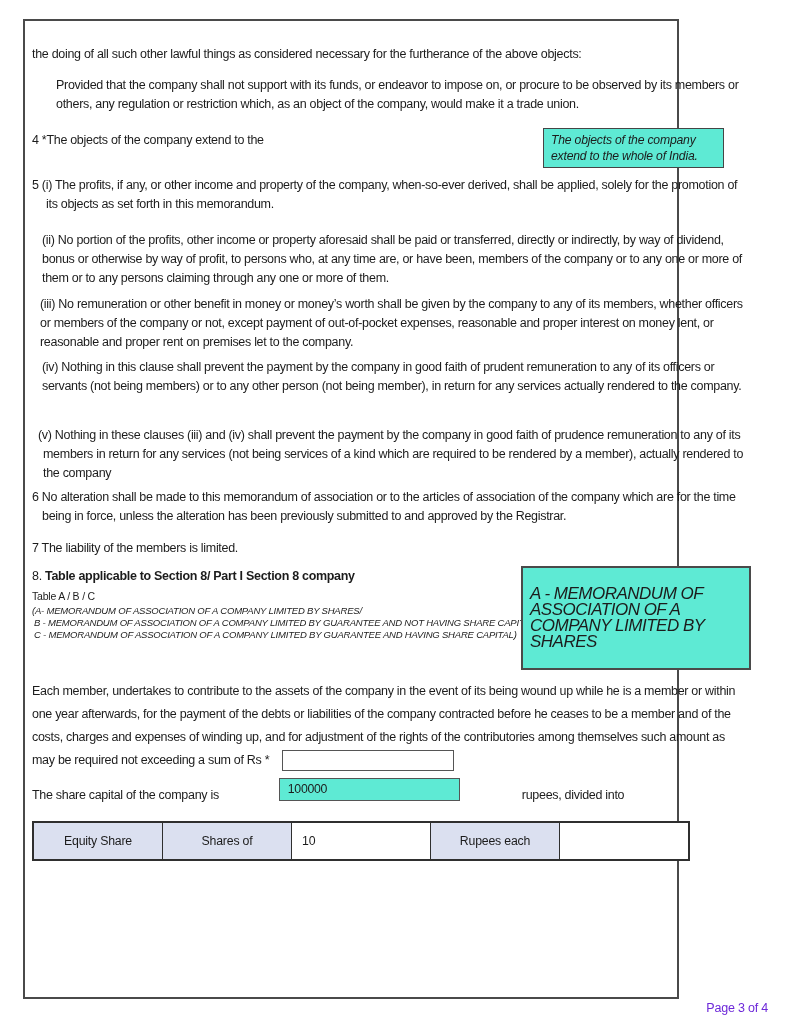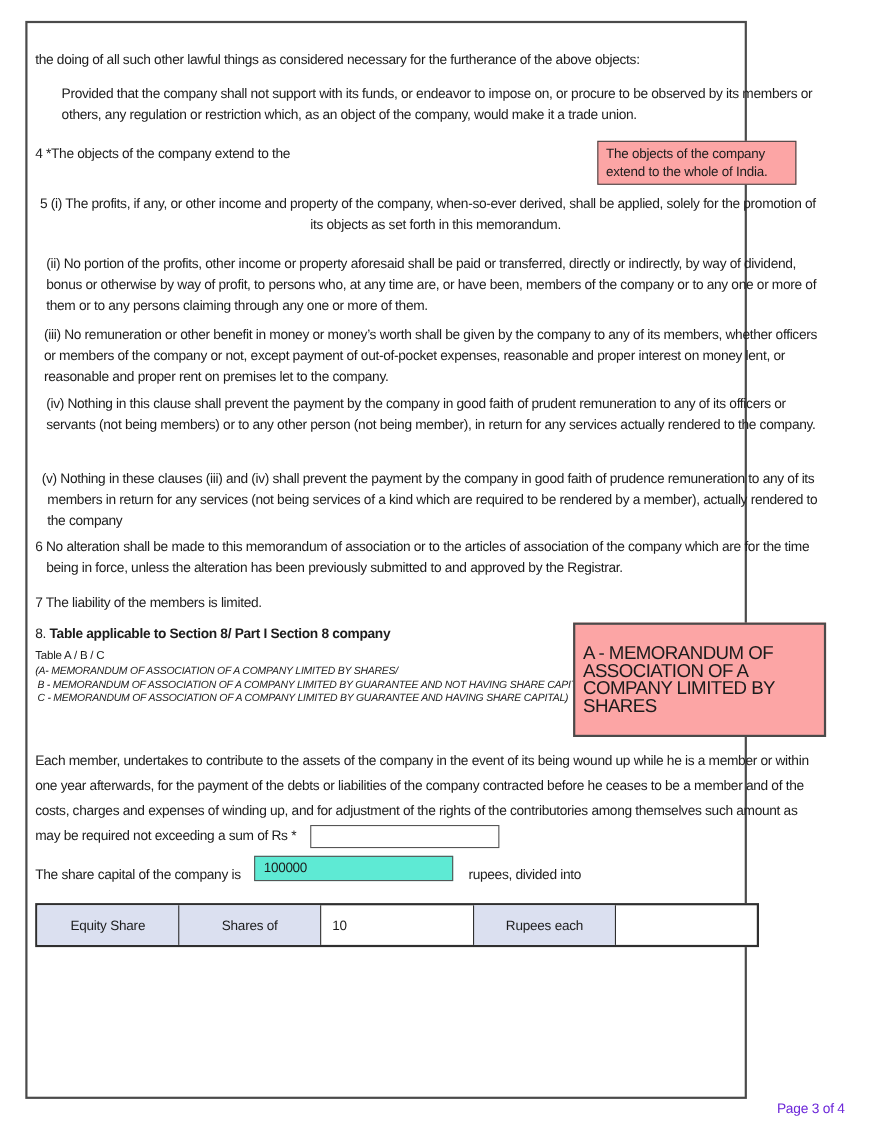--- a/index.html
+++ b/index.html
@@ -5,39 +5,39 @@
   * { margin:0; padding:0; box-sizing:border-box; }
   html,body { width:791px; height:1024px; background:#ffffff; overflow:hidden; position:relative;
     font-family:"Liberation Sans", sans-serif; color:#1c1c1c; }
   .page {
     position:absolute; left:23px; top:19px; width:656px; height:980px;
     border:2px solid var(--border, #4a4a4a); background:#fff;
   }
   .blk {
     position:absolute; font-size:12.5px; line-height:19px; letter-spacing:-0.3px; width:714px;
   }
-  .hang14 { padding-left:14px; text-indent:-14px;text-align:center; }
+  .hang14 { padding-left:14px; text-indent:-14px; }
   .hang10 { padding-left:10px; text-indent:-10px; }
   .hang5  { padding-left:5px;  text-indent:-5px; }
   .callout {
-    position:absolute; border:1px solid #454545; background:#fca5a5;
-    padding:3px 7px; font-size:12.2px; line-height:16px; letter-spacing:-0.2px;
+    position:absolute; border:1px solid #454545; background:#5eead4;
+    padding:3px 7px; font-size:12.2px; line-height:16px; letter-spacing:-0.2px;font-style:italic;
   }
   .callout.big {
     border:2px solid #4a4a4a; font-size:17px; line-height:16px; letter-spacing:-0.5px; padding:18px 7px;
   }
   .bold { font-weight:bold; }
   .small-label { font-size:10.5px; letter-spacing:-0.2px; }
   .italic-caps { font-size:9.5px; font-style:italic; letter-spacing:-0.2px; color:#222; }
   .member { line-height:23px; }
   .inline-box {
     display:inline-block; width:172px; height:21px; border:1px solid #555;
     vertical-align:middle; margin-left:10px; background:#fff;
   }
-  .capline { display:flex; align-items:center; }
+  .capline { display:flex; align-items:center;gap:48px; }
   .amount-box {
     display:inline-flex; align-items:center; width:181px; height:23px; border:1px solid #555;
     margin:0 14px 11px 12px; padding-left:8px; font-size:12.3px; background:#5eead4;
   }
   .captable {
     position:absolute; left:7px; top:800px; width:658px; height:40px;
     display:flex; border:2px solid #2f2f2f; background:#fff;
   }
   .cell {
     flex:1 1 0; display:flex; align-items:center; justify-content:center;

